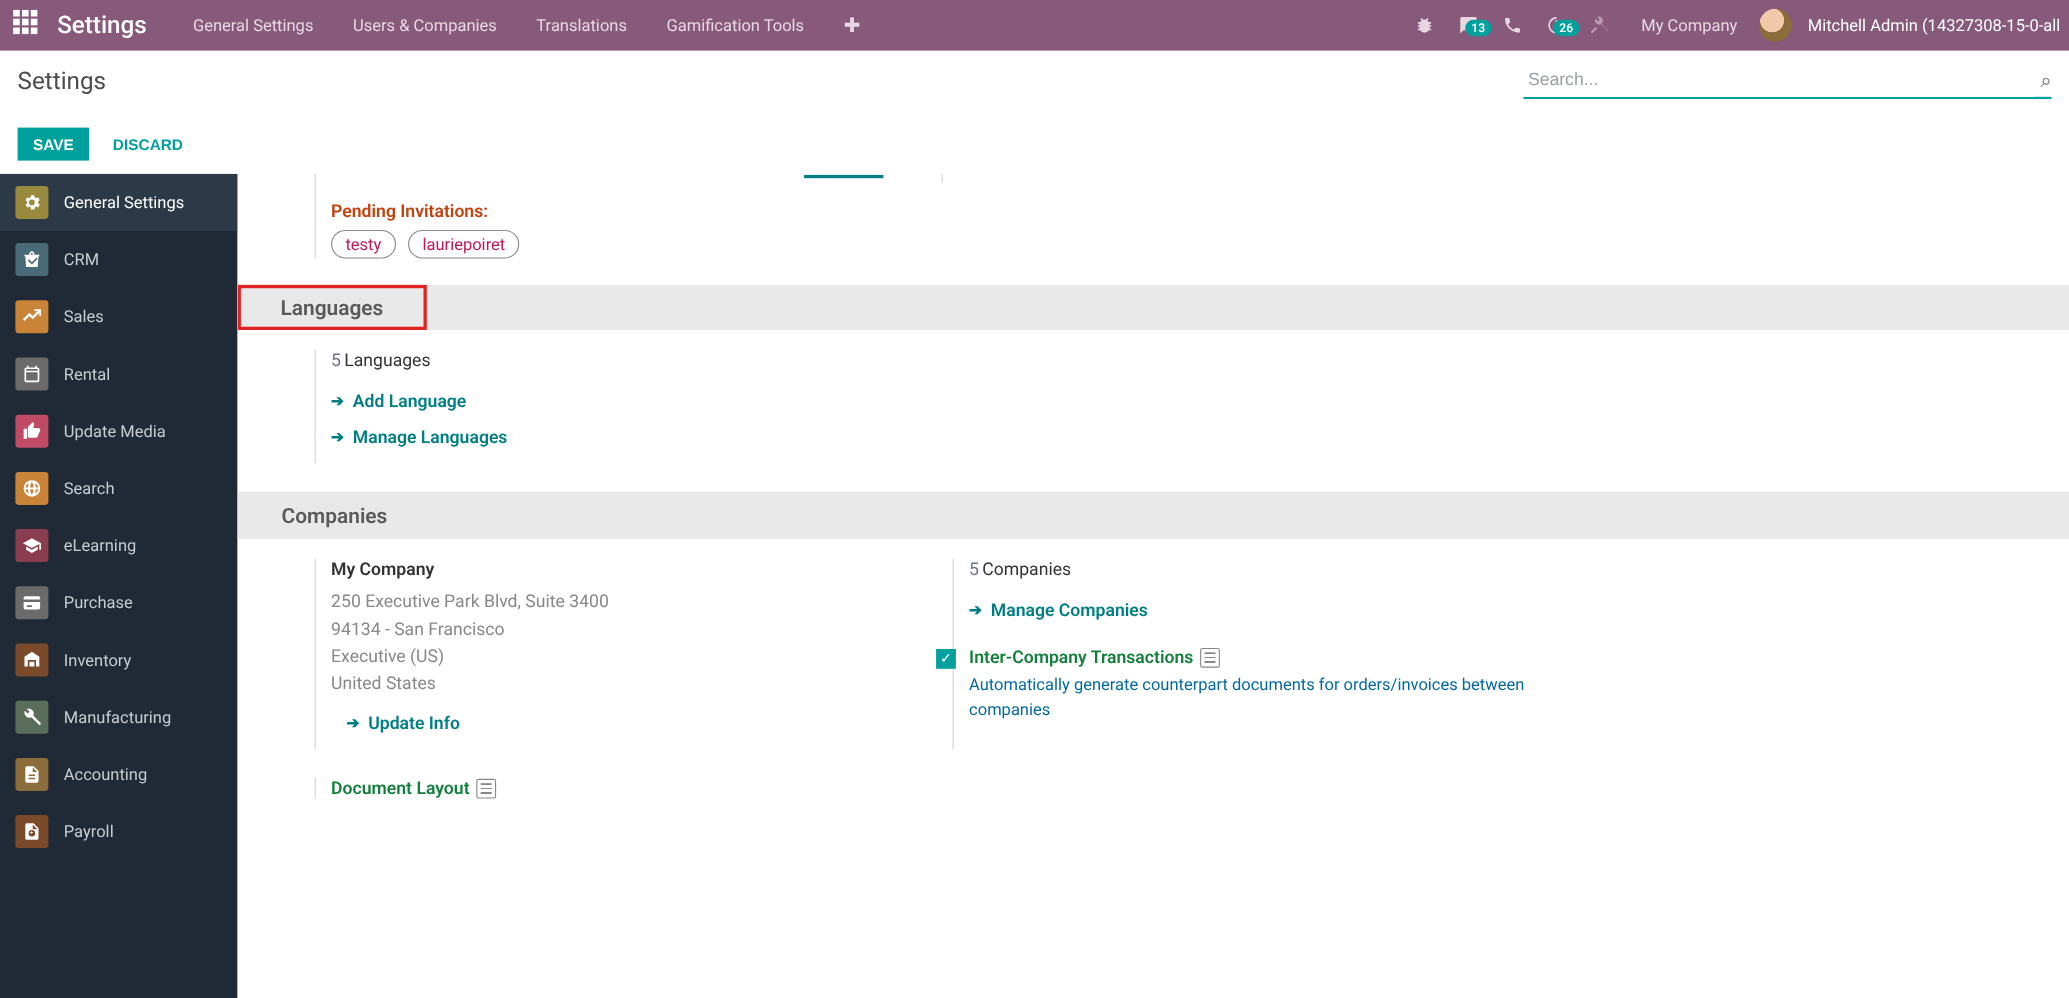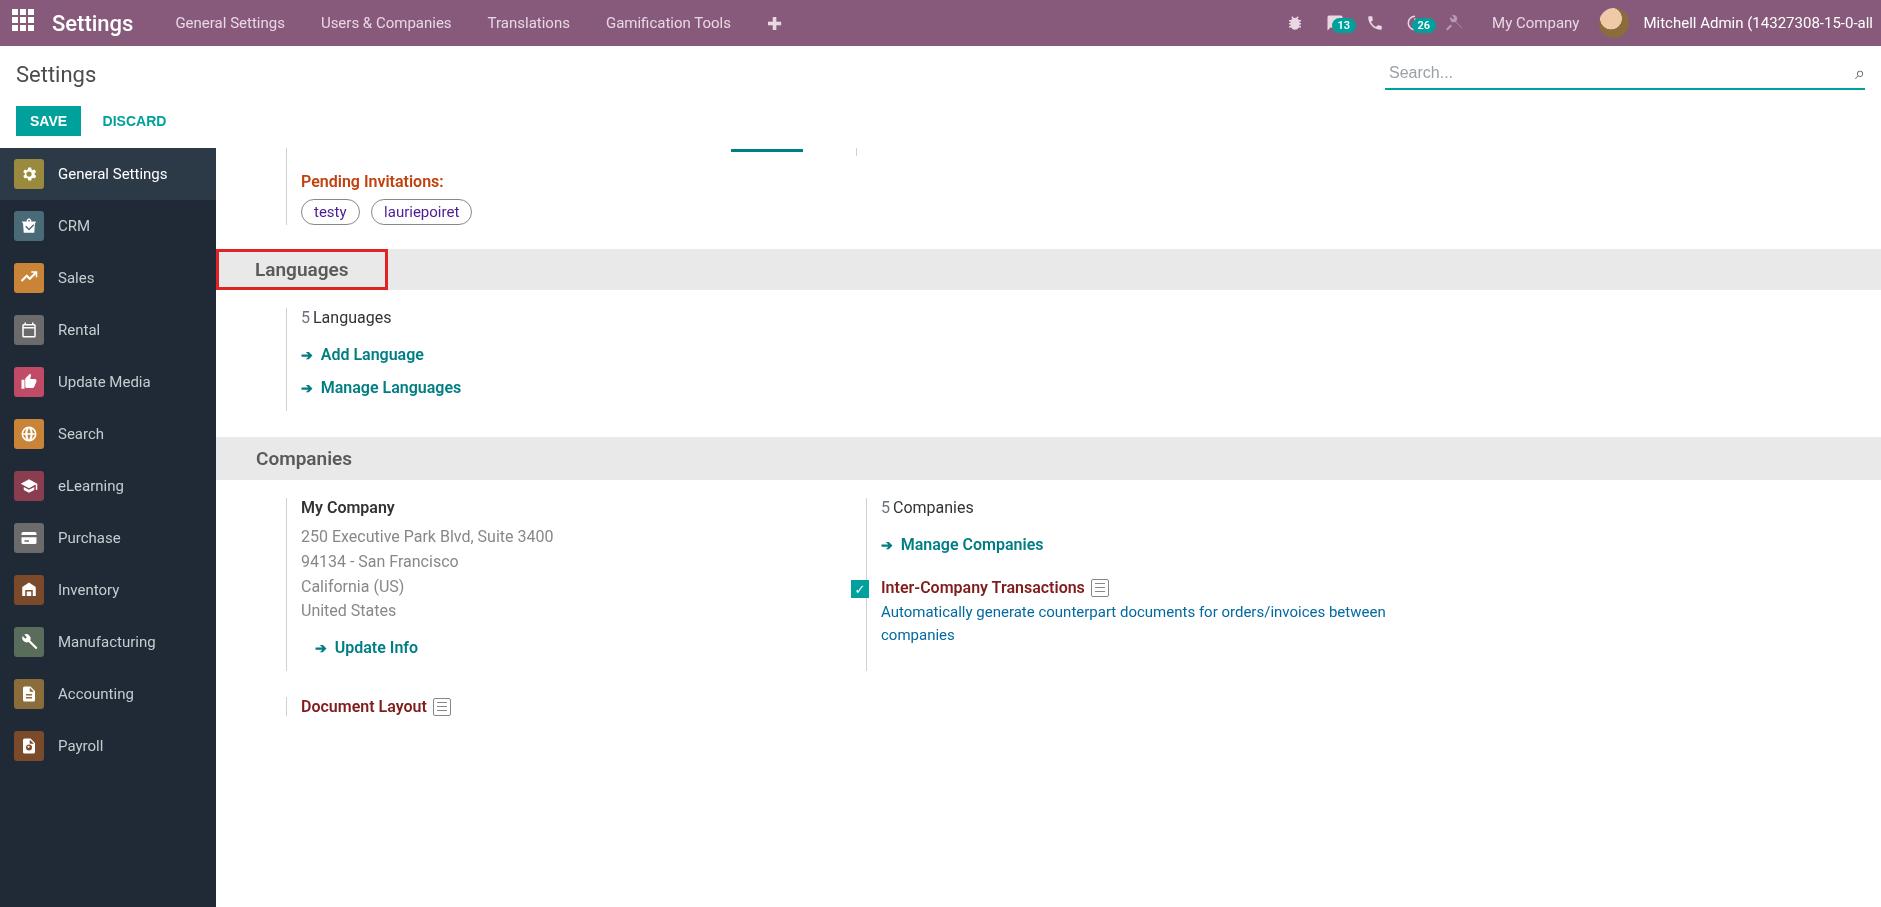--- a/index.html
+++ b/index.html
@@ -69,21 +69,21 @@
   .cp-row1 { display:flex; align-items:center; }
   .breadcrumb { font-size:22px; color:#4c4c4c; }
   .search-wrap { margin-left:auto; display:flex; align-items:center; border-bottom:2px solid #00a09d; width:480px; }
   .search-wrap input {
     border:none; outline:none; width:100%;
     font-size:16px; padding:6px 4px;
     color:#495057;
   }
   .search-wrap input::placeholder { color:#9aa0a6; }
   .search-icon { font-size:18px; color:#666; margin-left:6px; }
-  .cp-row2 { margin-top:16px; padding-bottom:12px; }
+  .cp-row2 { margin-top:26px; padding-bottom:12px; }
   .btn-primary {
     background:#00a09d; color:#fff; border:none;
     padding:7px 14px; font-weight:700; font-size:14px;
     cursor:pointer;
   }
   .btn-secondary {
     background:none; border:none; color:#00a09d;
     padding:7px 14px; font-weight:700; font-size:14px;
     margin-left:4px; cursor:pointer;
   }
@@ -166,37 +166,37 @@
     margin-left: 60px;
     width: 520px;
     position:relative;
   }
   .pending-label { font-size:16px; font-weight:600; color:#c2410c; margin-bottom:8px; }
   .tag {
     display:inline-block;
     border:1px solid #888;
     border-radius:14px;
     padding:3px 12px;
-    color:#4c1d95;
+    color:#be185d;
     font-size:15px;
     margin-right:8px;
     cursor:pointer;
   }
   .count-line { font-size:16px; color:#333; margin-bottom:18px; }
   .count-line .num { color:#6b7280; margin-right:3px; }
   .link-action {
     color:#017e84; font-size:16px; font-weight:600;
     display:flex; align-items:center; gap:8px;
     text-decoration:none; cursor:pointer;
     margin-bottom:14px;
   }
   .arrow-icon { font-size:14px; }
   .company-name { font-size:16px; font-weight:600; color:#333; margin-bottom:8px; }
   .company-addr { font-size:16px; color:#888; line-height:1.55; margin-bottom:14px; }
-  .setting-title { font-size:16px; font-weight:600; color:#7f1d1d; display:flex; align-items:center; gap:6px; }
+  .setting-title { font-size:16px; font-weight:600; color:#15803d; display:flex; align-items:center; gap:6px; }
   .setting-desc { font-size:15px; color:#0369a1; margin-top:4px; line-height:1.5; }
   .checkbox {
     position:absolute; left:-30px; top:2px;
     width:18px; height:18px;
     background:#00a09d;
     display:flex; align-items:center; justify-content:center;
     color:#fff; font-size:13px;
     cursor:pointer;
   }
   .radio-row { display:flex; align-items:center; gap:8px; margin-top:18px; cursor:pointer; }
@@ -445,21 +445,21 @@
         </div>
       </div>
 
       <div class="section-header">Companies</div>
       <div class="section-body" style="flex-wrap:wrap;">
         <div class="left-box-narrow">
           <div class="company-name">My Company</div>
           <div class="company-addr">
             <div>250 Executive Park Blvd, Suite 3400</div>
             <div>94134 - San Francisco</div>
-            <div>California (US)</div>
+            <div>Executive (US)</div>
             <div>United States</div>
           </div>
           <a class="link-action" style="margin-left:14px;">
             <span class="arrow-icon">➔</span>
             <span>Update Info</span>
           </a>
         </div>
         <div class="right-box">
           <div class="count-line">
             <span class="num">5</span><span>Companies</span>

